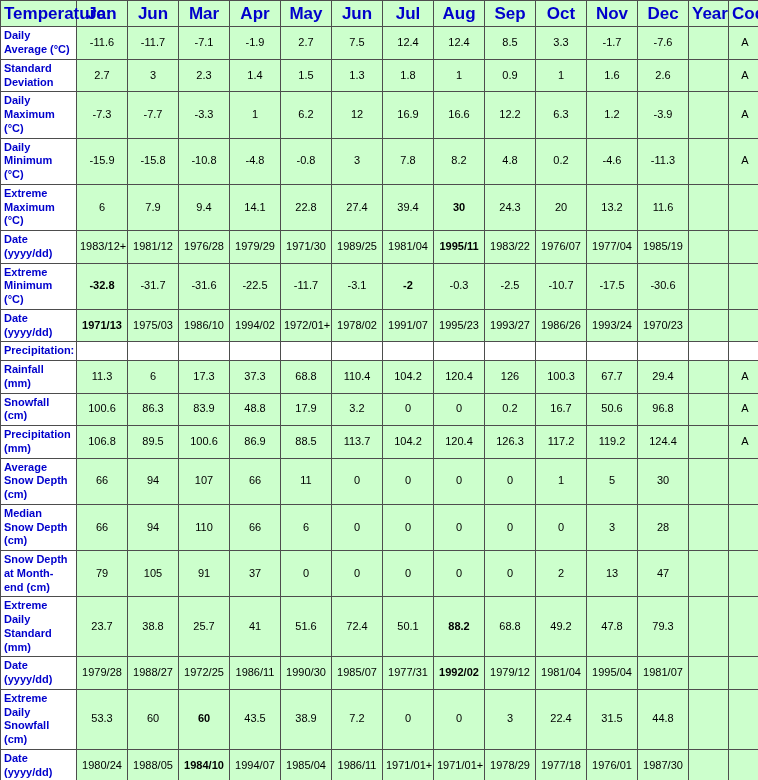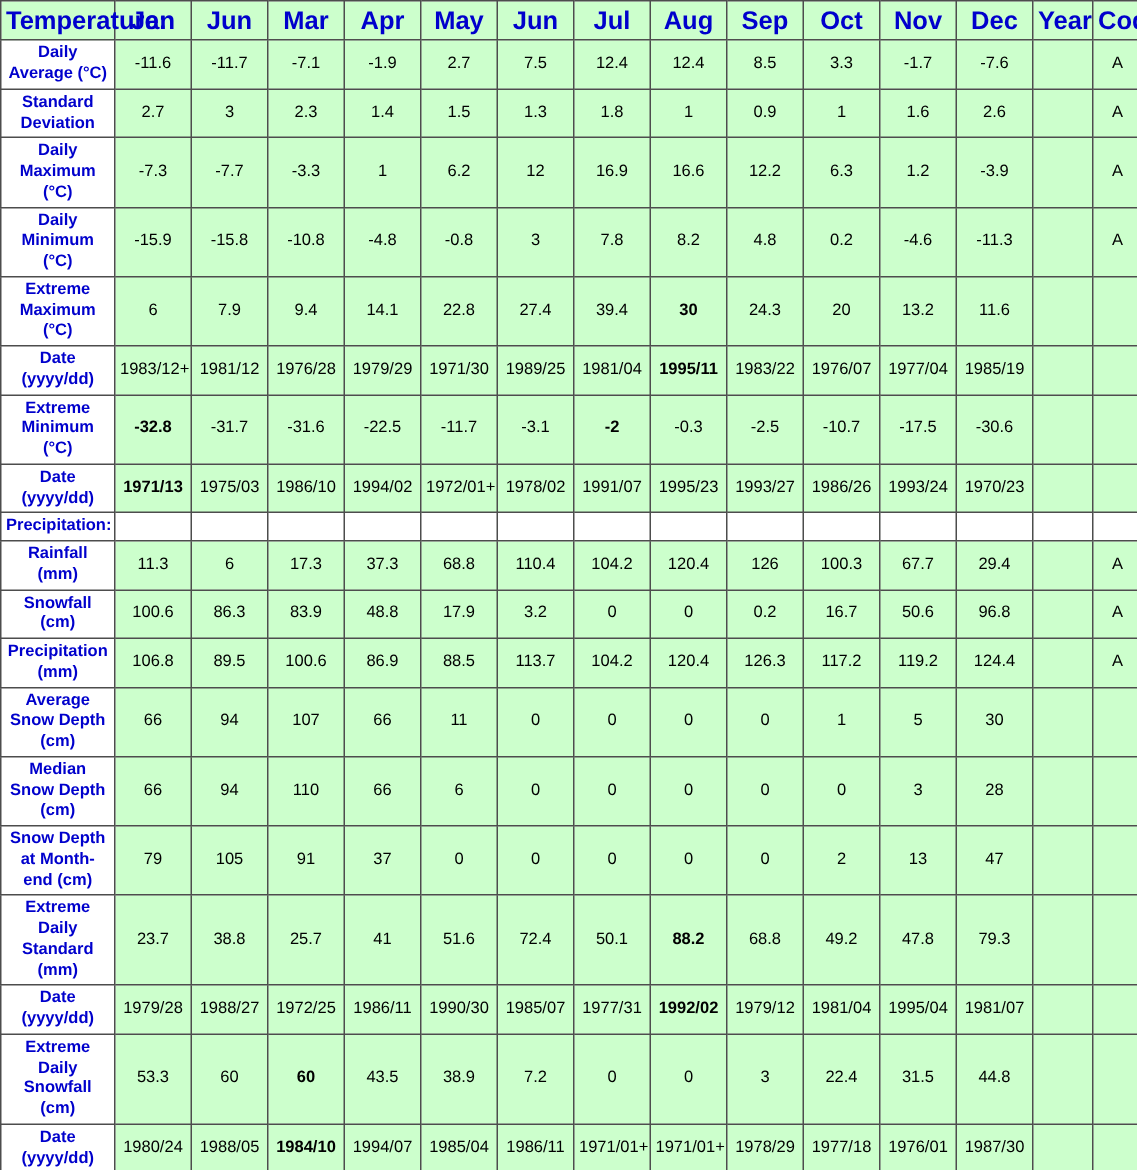--- a/index.html
+++ b/index.html
@@ -31,21 +31,21 @@
     text-align: center;
     height: 18px;
   }
   thead th.corner {
     text-align: left;
   }
   td.rowlabel {
     background: #ffffff;
     color: #0000cc;
     font-weight: bold;
-    text-align: center;
+    text-align: left;
     font-size: 11px;
   }
   td.section {
     background: #ffffff;
     color: #0000cc;
     font-weight: bold;
     text-align: left;
     font-size: 11px;
     margin-left: 23px;
   }

